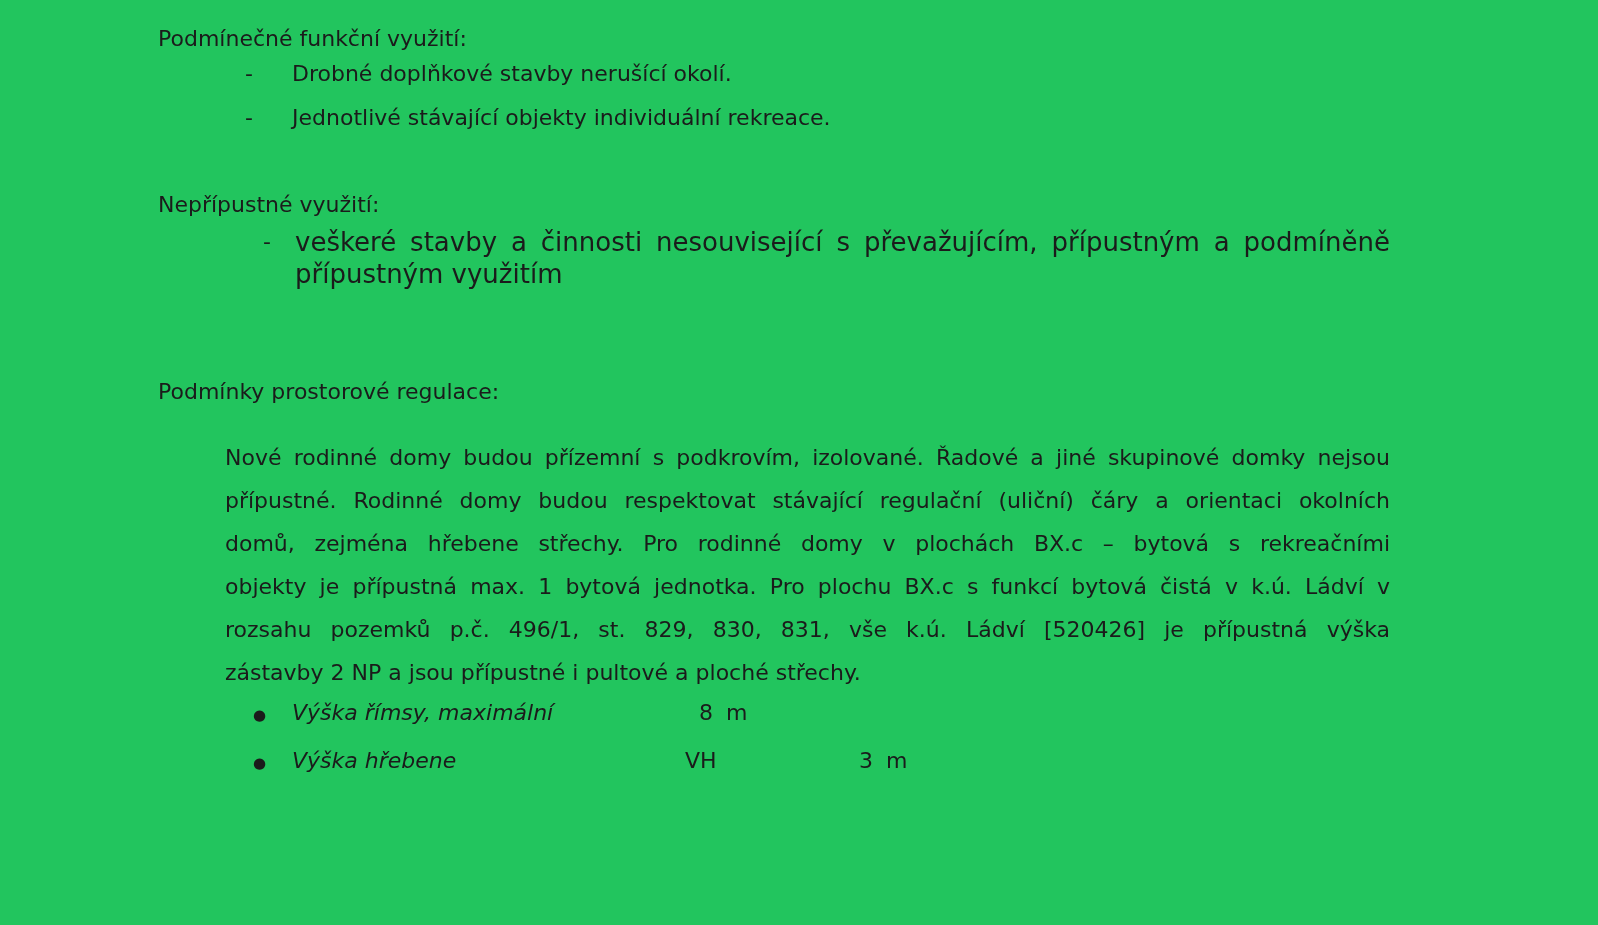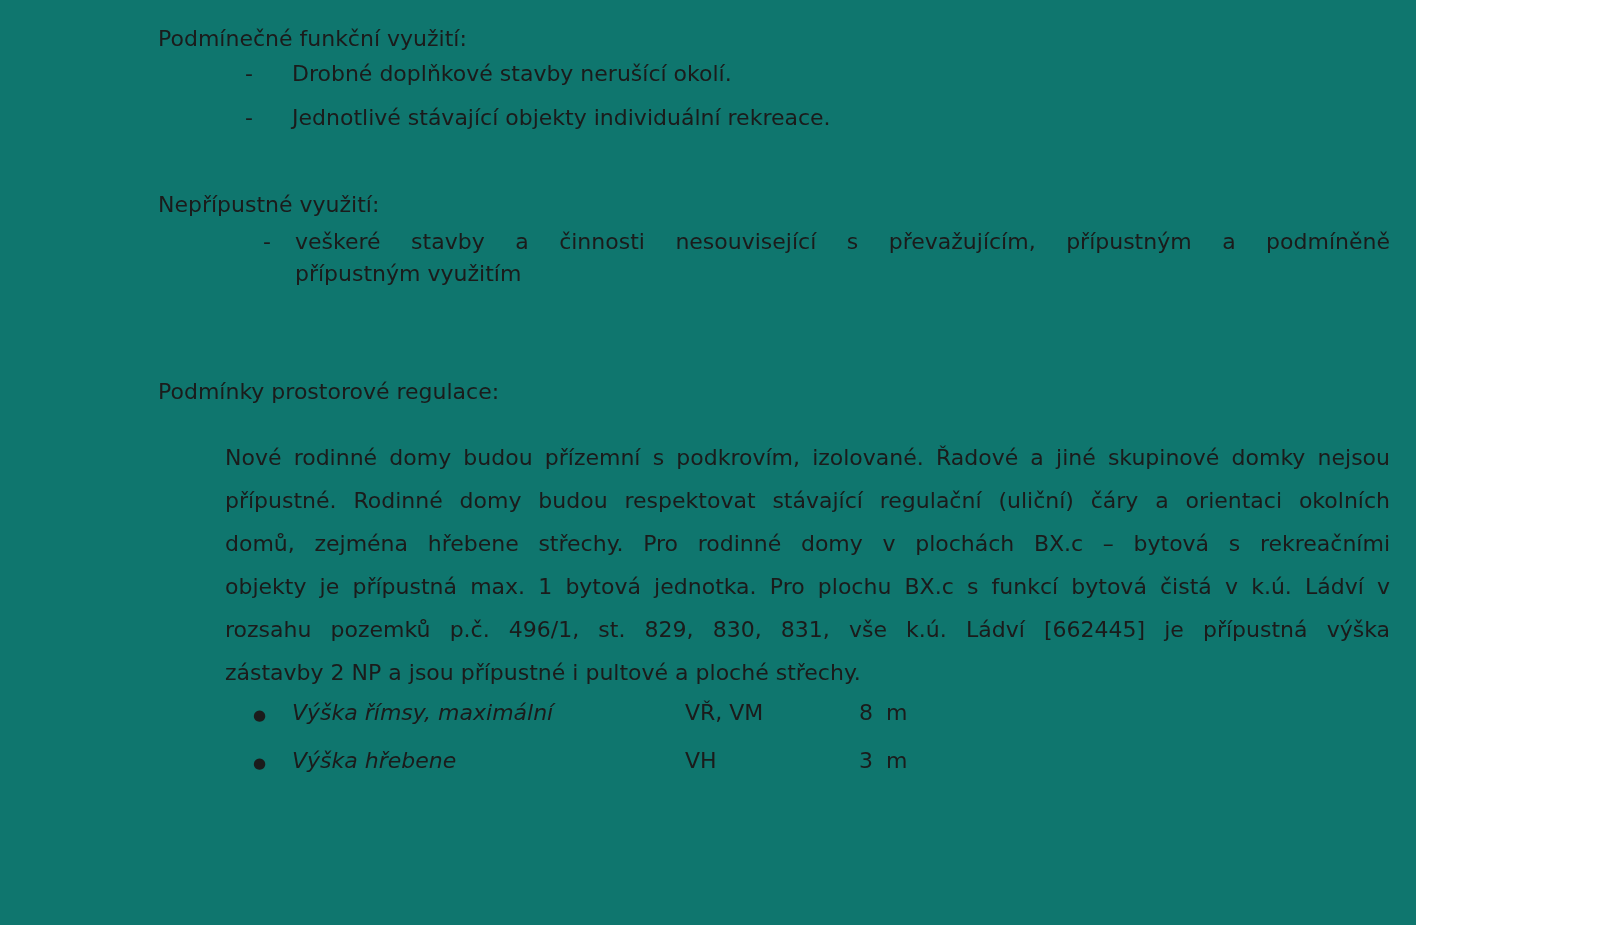--- a/index.html
+++ b/index.html
@@ -3,21 +3,21 @@
 <meta charset="utf-8">
 <style>
   * { margin: 0; padding: 0; box-sizing: border-box; }
   html, body {
     width: 1598px; height: 925px;
     background: #ffffff;
     overflow: hidden;
     font-family: "DejaVu Sans", "Liberation Sans", sans-serif;
     color: #1b1b1b;
   }
-  .page { position: relative; width: 1416px; height: 925px; background: #0f766e; }
+  .page { position: relative; width: 1598px; height: 925px; background: #22c55e; }
 
   .heading {
     position: absolute;
     left: 158px;
     font-size: 22px;
     line-height: 26px;
     white-space: nowrap;
     font-weight: 400;
   }
   #h-conditional { top: 26px; }
@@ -28,21 +28,21 @@
   .dash-list { position: absolute; left: 245px; top: 52px; }
   .dash-item { display: flex; line-height: 44px; font-size: 22px; }
   .dash-item .marker { width: 47px; flex: 0 0 47px; }
   .dash-item .txt { white-space: nowrap; }
 
   
   .imperm-item { position: absolute; left: 263px; top: 226px; display: flex; }
   .imperm-item .marker { width: 32px; flex: 0 0 32px; font-size: 22px; line-height: 32px; }
   .imperm-lines { width: 1095px; }
   .jline {
-    font-size: 22px;
+    font-size: 26px;
     line-height: 32px;
     text-align: justify;
     text-align-last: justify;
   }
   .jline.last { text-align: left; text-align-last: left; }
 
   
   .para { position: absolute; left: 225px; top: 436px; width: 1165px; }
   .para .pline {
     font-size: 22px;
@@ -89,29 +89,28 @@
     </div>
   </div>
 
   <h2 class="heading" id="h-spatial">Podmínky prostorové regulace:</h2>
 
   <div class="para">
     <div class="pline">Nové rodinné domy budou přízemní s podkrovím, izolované. Řadové a jiné skupinové domky nejsou</div>
     <div class="pline">přípustné. Rodinné domy budou respektovat stávající regulační (uliční) čáry a orientaci okolních</div>
     <div class="pline">domů, zejména hřebene střechy. Pro rodinné domy v plochách BX.c – bytová s rekreačními</div>
     <div class="pline">objekty je přípustná max. 1 bytová jednotka. Pro plochu BX.c s funkcí bytová čistá v k.ú. Ládví v</div>
-    <div class="pline">rozsahu pozemků p.č. 496/1, st. 829, 830, 831, vše k.ú. Ládví [662445] je přípustná výška</div>
+    <div class="pline">rozsahu pozemků p.č. 496/1, st. 829, 830, 831, vše k.ú. Ládví [520426] je přípustná výška</div>
     <div class="pline last">zástavby 2 NP a jsou přípustné i pultové a ploché střechy.</div>
   </div>
 
   <div class="bullet-table">
     <div class="bullet-row">
       <span class="bmarker">●</span>
       <span class="blabel">Výška římsy, maximální</span>
-      <span class="bcode">VŘ, VM</span>
       <span class="bvalue"><span class="bnum">8</span><span class="bunit">m</span></span>
     </div>
     <div class="bullet-row">
       <span class="bmarker">●</span>
       <span class="blabel">Výška hřebene</span>
       <span class="bcode">VH</span>
       <span class="bvalue"><span class="bnum">3</span><span class="bunit">m</span></span>
     </div>
   </div>
 

